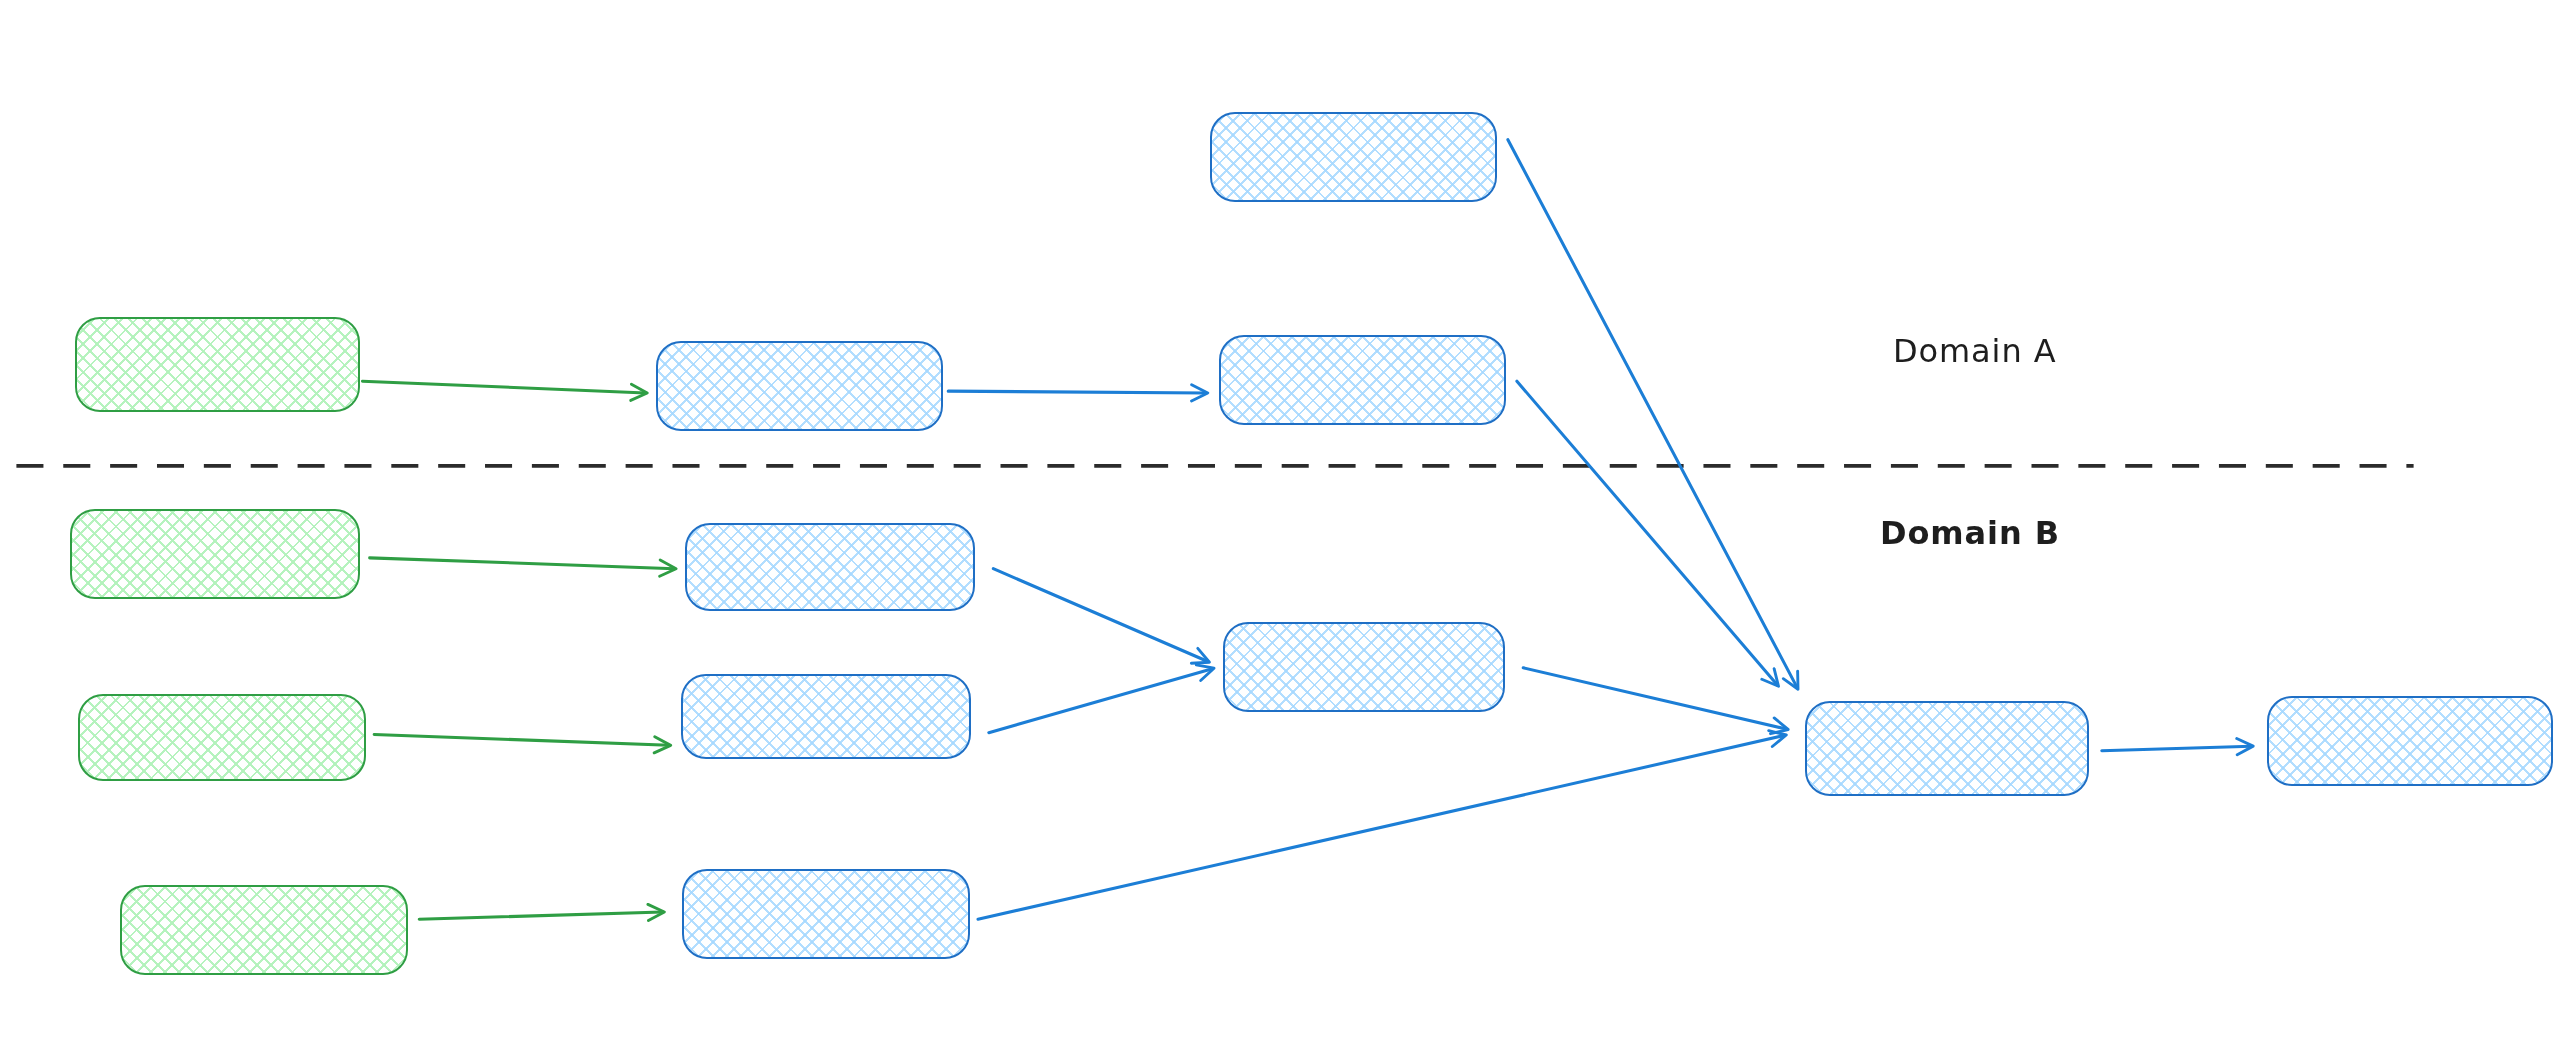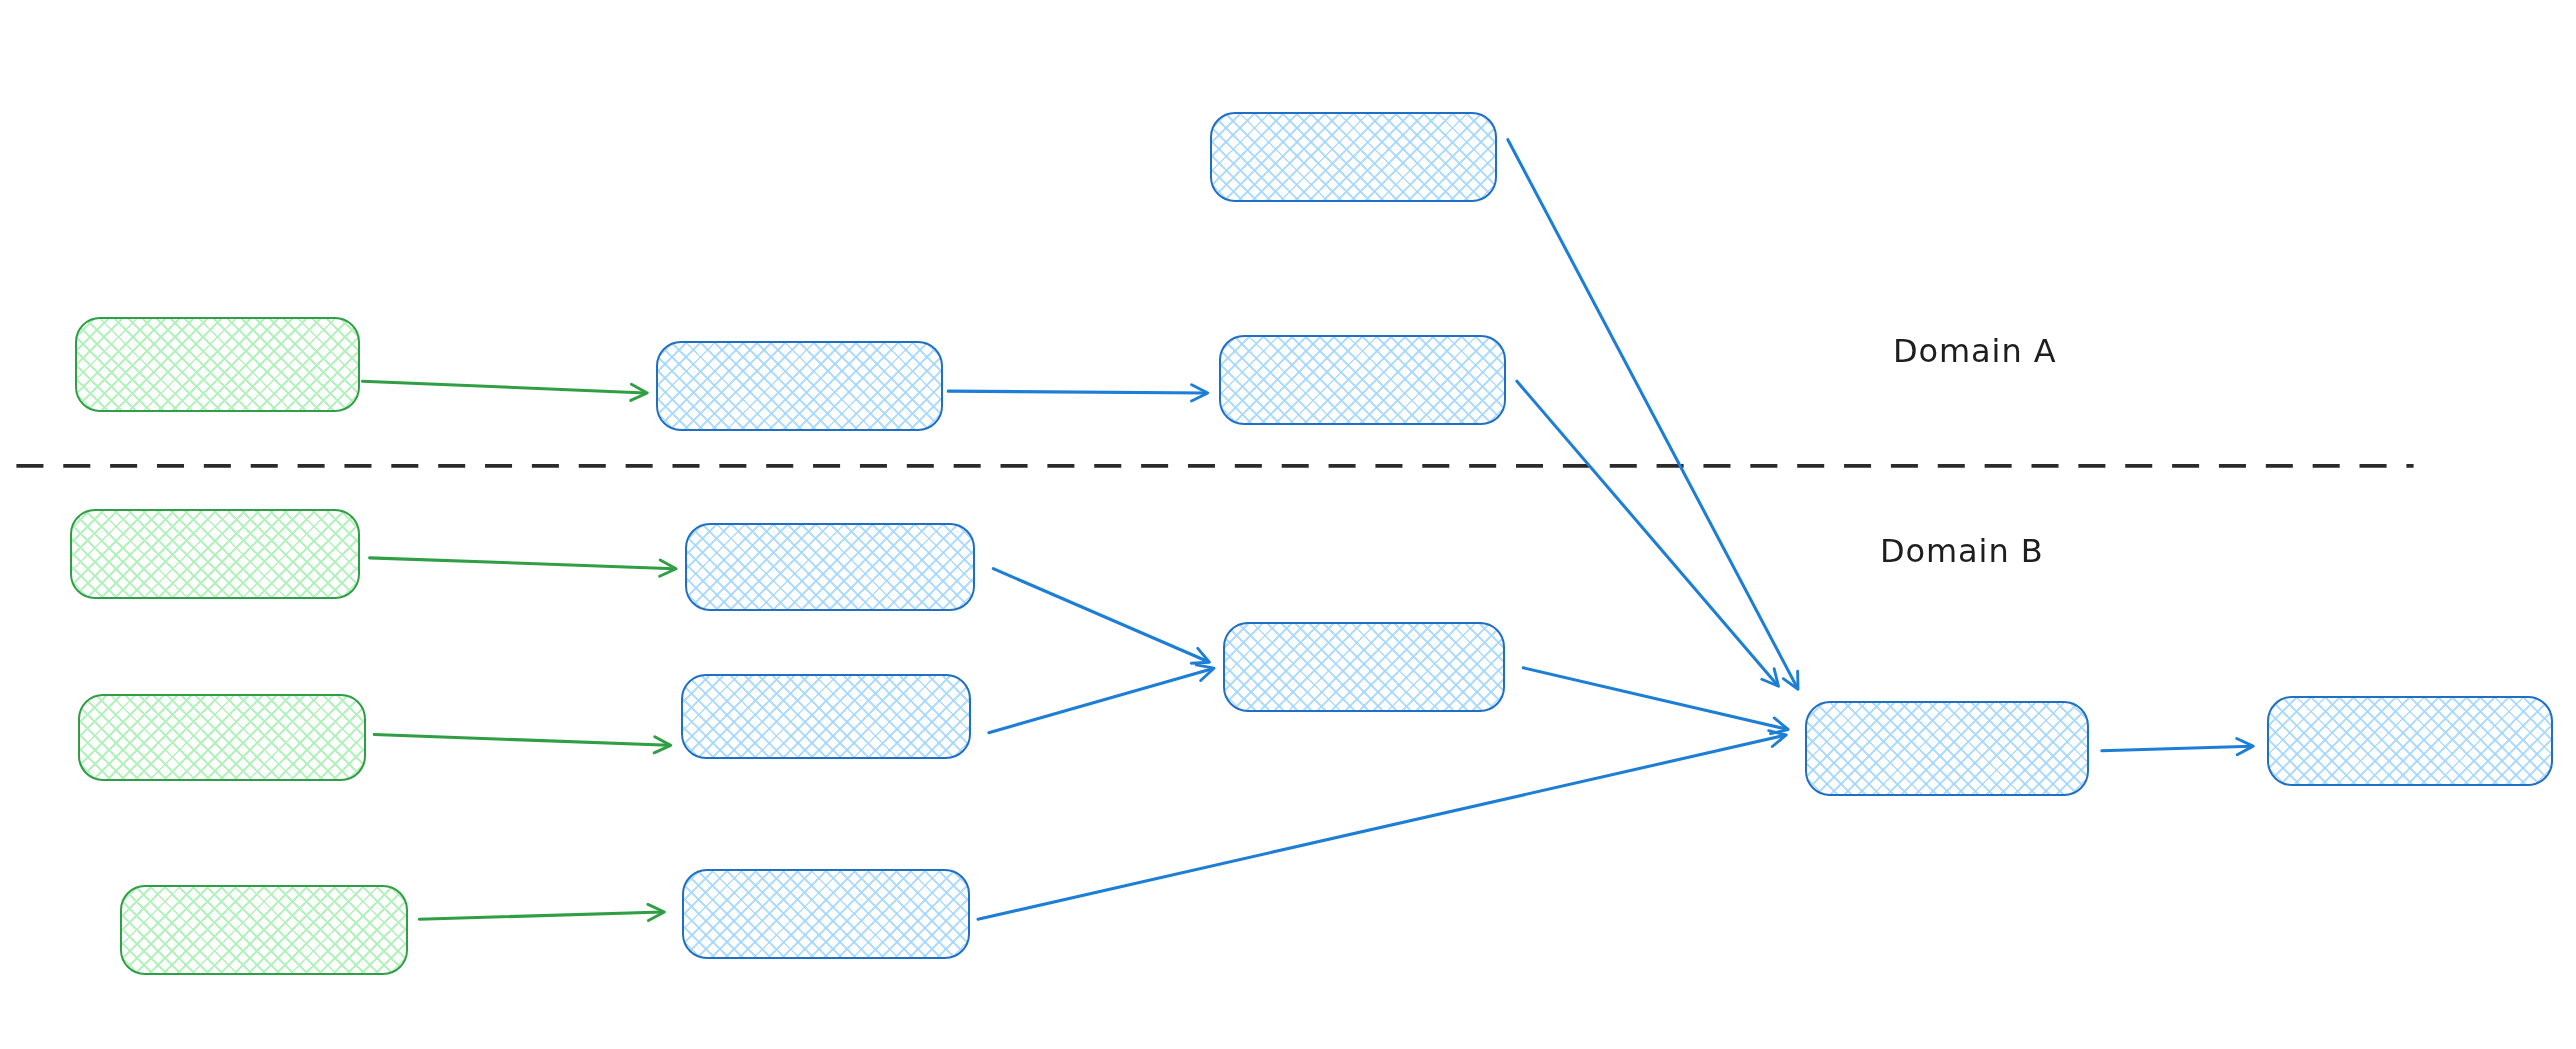--- a/index.html
+++ b/index.html
@@ -41,21 +41,21 @@
   }
   .canvas-label {
     position: absolute;
     color: #1e1e1e;
     font-size: 32px;
     font-weight: 500;
     letter-spacing: 0.9px;
     white-space: nowrap;
   }
   .label-domain-a { left: 1893px; top: 332px; }
-  .label-domain-b { left: 1880px; top: 532px; }
+  .label-domain-b { left: 1880px; top: 514px; font-weight: bold; }
 </style>
 </head>
 <body>
 
 <div id="canvas">
 
   <svg id="arrow-layer" viewBox="0 0 2858 1164" xmlns="http://www.w3.org/2000/svg">
     <defs>
       <marker id="head-green" markerUnits="userSpaceOnUse" markerWidth="44" markerHeight="44" refX="18" refY="11" orient="auto">
         <path d="M2,2 L20,11 L2,20" fill="none" stroke="#2f9e44" stroke-width="3.2" stroke-linecap="round" stroke-linejoin="round"></path>

